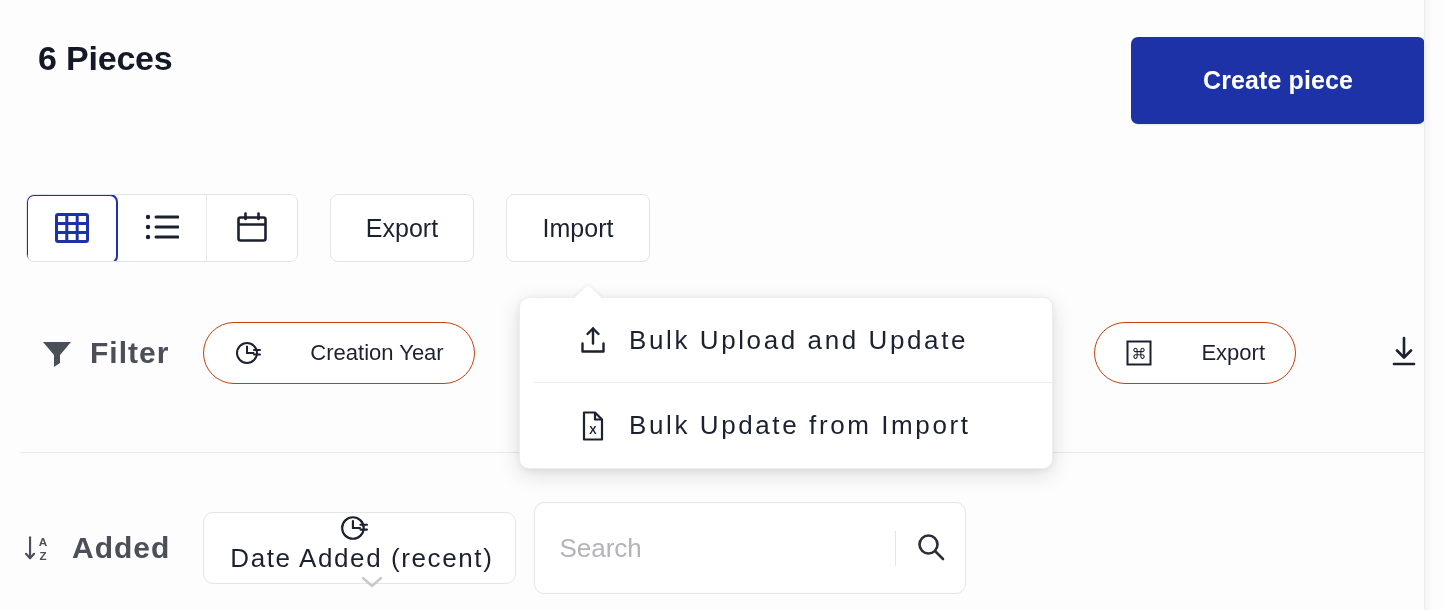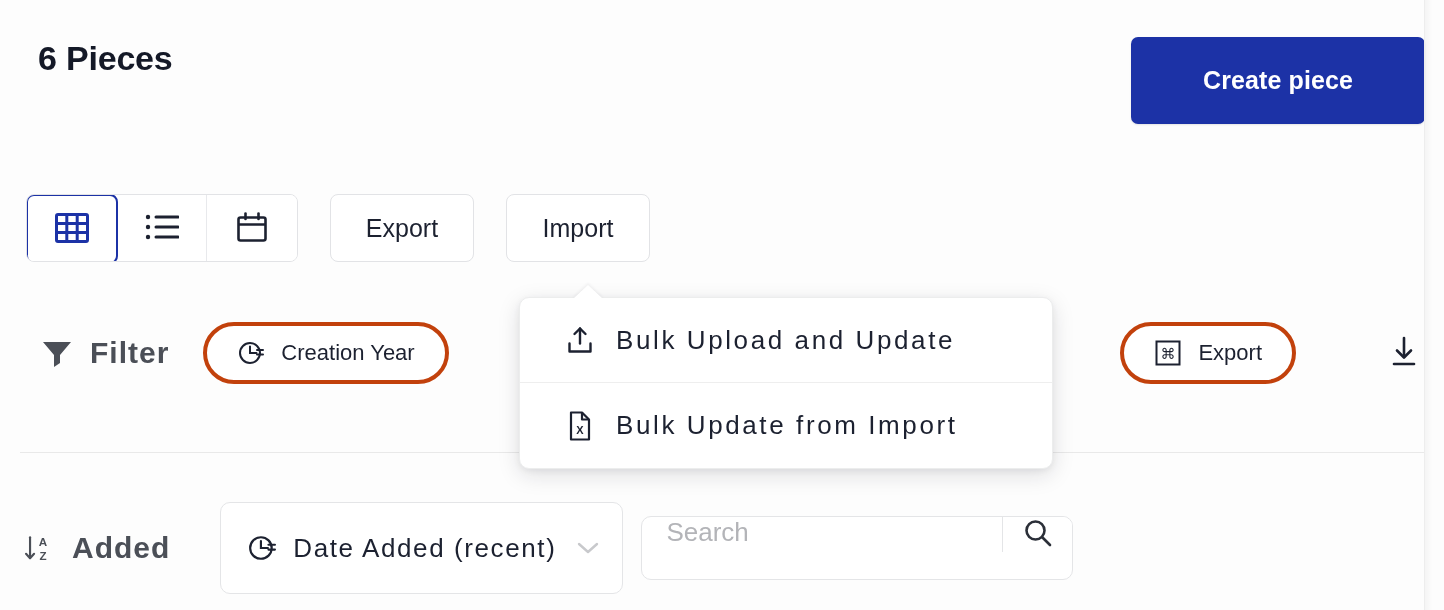--- a/index.html
+++ b/index.html
@@ -147,20 +147,21 @@
     filter: drop-shadow(0 -2px 1px rgba(20,25,39,0.05));
   }
   .dropdown-item {
     display: flex;
     align-items: center;
     height: 85px;
     padding-left: 46px;
     box-sizing: border-box;
     cursor: pointer;
     border-bottom: 1px solid #eeeeee;
+    margin-left: 13px;
   }
   .dropdown-item:last-child { border-bottom: none; }
   .dropdown-item .mi-icon {
     width: 28px;
     height: 30px;
     margin-right: 22px;
     display: flex;
     align-items: center;
     justify-content: center;
     flex: none;
@@ -204,27 +205,28 @@
     display: flex;
     align-items: center;
     justify-content: center;
     flex: none;
   }
   .pill {
     display: inline-flex;
     align-items: center;
     height: 62px;
     padding: 0 30px;
-    border: 4px solid #c2410c;
+    border: 1px solid #c2410c;
     border-radius: 34px;
     background: #ffffff;
     font-size: 22px;
     color: #1c2130;
     cursor: pointer;
     box-sizing: border-box;
+    gap: 32px;
   }
   .pill .p-icon {
     width: 28px;
     height: 28px;
     margin-right: 16px;
     display: flex;
     align-items: center;
     justify-content: center;
     flex: none;
   }
@@ -244,28 +246,29 @@
   .sort-row {
     position: absolute;
     left: 22px;
     top: 502px;
     display: flex;
     align-items: center;
   }
   .sort-select {
     display: inline-flex;
     align-items: center;
-    height: 92px;
+    height: 72px;
     padding: 0 22px 0 26px;
-    margin-left: 50px;
+    margin-left: 33px;
     border: 1px solid #e4e5e7;
     border-radius: 10px;
     background: #ffffff;
     cursor: pointer;
     box-sizing: border-box;
+    flex-direction: column;
   }
   .sort-select .s-icon {
     width: 30px;
     height: 30px;
     margin-right: 16px;
     display: flex;
     align-items: center;
     justify-content: center;
     flex: none;
   }
@@ -275,23 +278,23 @@
     letter-spacing: 1.6px;
   }
   .sort-select .s-chevron {
     margin-left: 20px;
     display: flex;
     align-items: center;
     flex: none;
   }
   .search-wrap {
     display: flex;
-    align-items: flex-start;
+    align-items: center;
     margin-left: 18px;
-    height: 64px;
+    height: 92px;
     border: 1px solid #e4e5e7;
     border-radius: 10px;
     background: #ffffff;
     overflow: hidden;
     box-sizing: border-box;
   }
   .search-input {
     width: 336px;
     border: none;
     outline: none;

